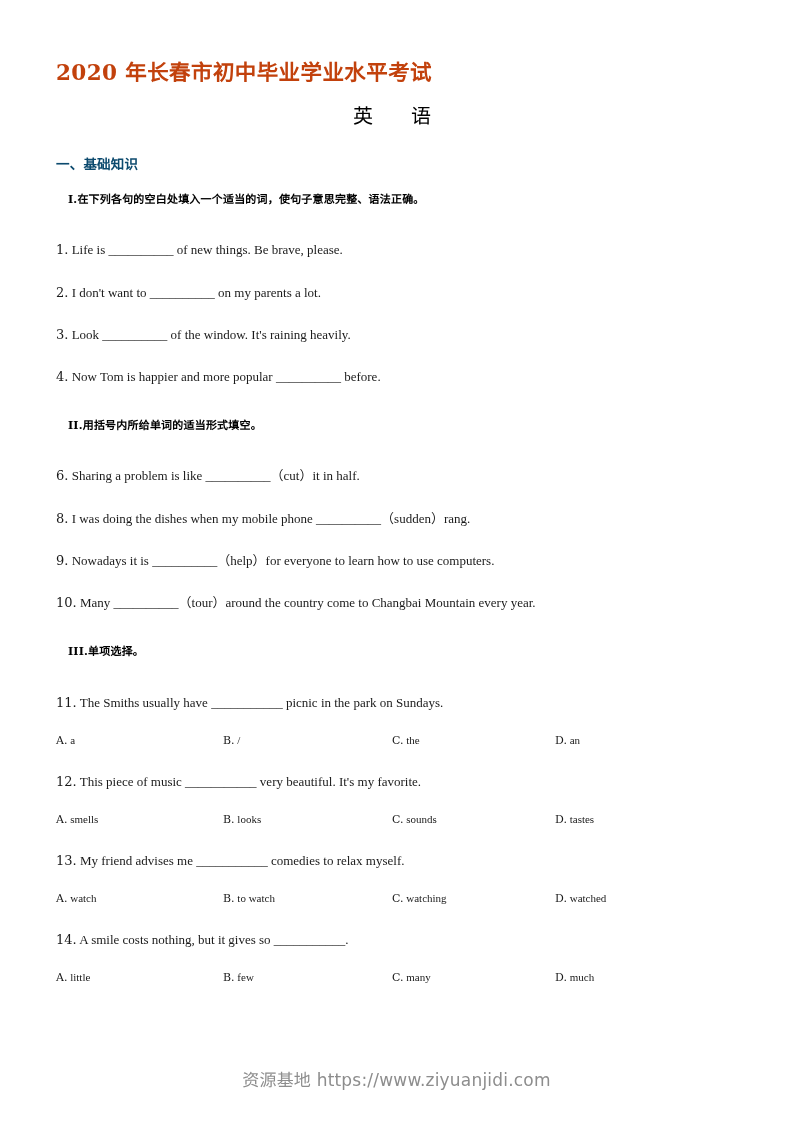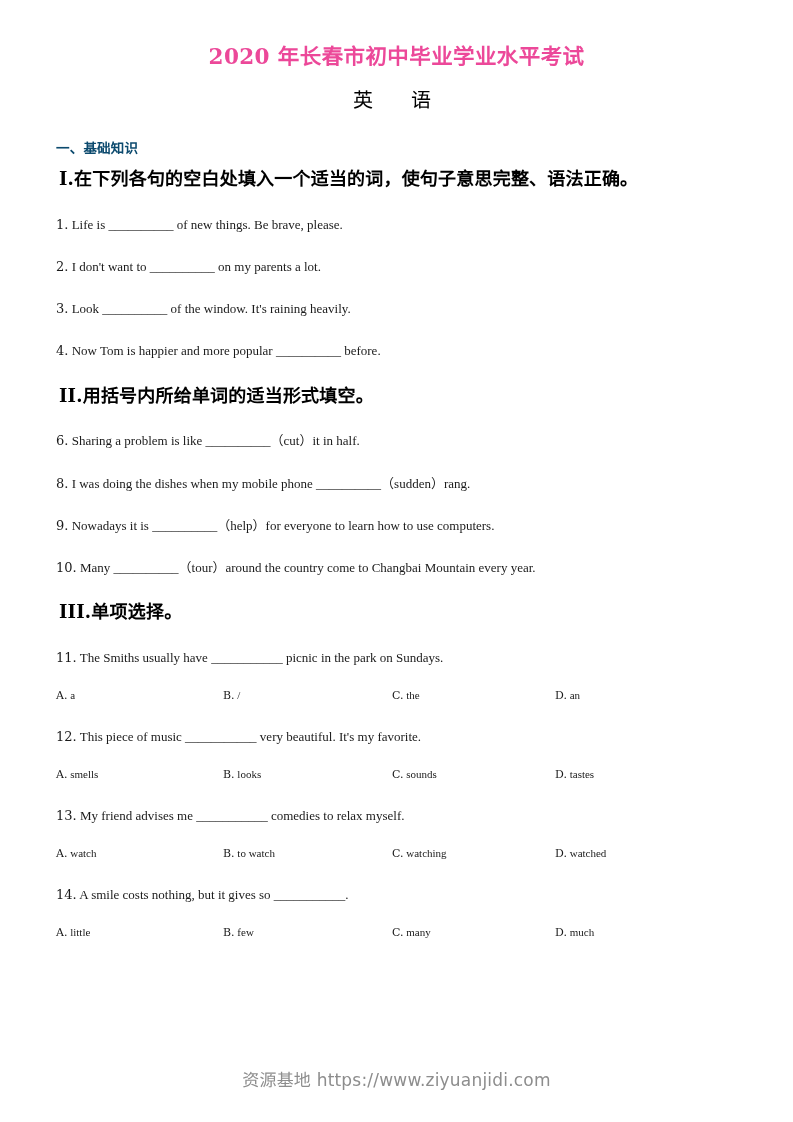--- a/index.html
+++ b/index.html
@@ -19,28 +19,28 @@
   .page {
     position: relative;
     width: 793px;
     height: 1122px;
     box-sizing: border-box;
     padding: 0 56px;
   }
   
   .doc-title {
     margin: 0;
-    padding-top: 44px;
-    text-align: center;
+    padding-top: 60px;
+    text-align: left;
     font-family: "DejaVu Serif", "Liberation Serif", serif;
     font-size: 21.5px;
     font-weight: 700;
     letter-spacing: 0.4px;
     line-height: 1.25;
-    color: #ec4899;
+    color: #c2410c;
   }
   .doc-subtitle {
     margin: 0;
     padding-top: 17px;
     text-align: center;
     font-family: "DejaVu Serif", "Liberation Serif", serif;
     font-size: 20px;
     font-weight: 400;
     letter-spacing: 9px;
     line-height: 1.2;
@@ -52,23 +52,23 @@
     font-size: 13.5px;
     font-weight: 700;
     line-height: 1.2;
     color: #0c4a6e;
     letter-spacing: 0.2px;
   }
   .sec-1 { padding-top: 28px; }
   .sec-2 { padding-top: 9px; }
 
   .part-heading {
-    margin: 3px;
+    margin: 12px;
     font-family: "DejaVu Serif", "Liberation Serif", serif;
-    font-size: 18px;
+    font-size: 11px;
     font-weight: 700;
     line-height: 1.2;
     color: #000;
     letter-spacing: 0.2px;
   }
   .ph-top-a { padding-top: 22px; }
   .ph-top-b { padding-top: 22px; }
 
   
   .question {

